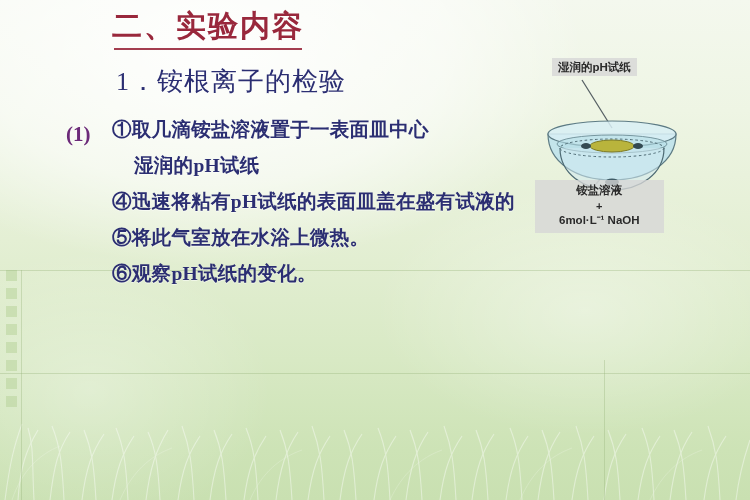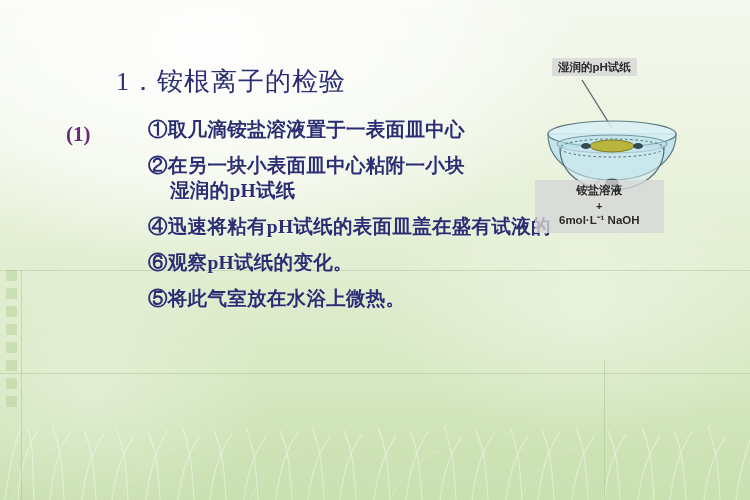--- a/index.html
+++ b/index.html
@@ -111,21 +111,20 @@
     font-weight: bold;
     color: #6b2a78;
     text-shadow: 0 1px 0 rgba(255,255,255,.55);
   }
   .steps {
     position: absolute;
     left: 112px;
     top: 118px;
     width: 430px;
     color: #2b2e72;
-    margin-left: 36px;
   }
   .step {
     font-size: 19.5px;
     font-weight: bold;
     line-height: 1.28;
     margin-bottom: 11px;
     letter-spacing: .3px;
     text-shadow: 0 1px 0 rgba(255,255,255,.5);
     white-space: nowrap;
   }
@@ -241,41 +240,44 @@
       <i></i>
       <i></i>
       <i></i>
       <i></i>
   </div>
   <div class="hairline h" style="top:270px;"></div>
   <div class="hairline h" style="top:373px;"></div>
   <div class="hairline v" style="left:21px; top:270px; bottom:0;"></div>
   <div class="hairline v" style="left:604px; top:360px; bottom:0;"></div>
 
+  <div class="heading-main">
+    <span>二、实验内容</span>
+    <span class="underline"></span>
+  </div>
 
   <div class="heading-sub">1．铵根离子的检验</div>
 
   <div class="marker-1">(1)</div>
 
   <div class="steps">
     <div class="step">
       <span>①取几滴铵盐溶液置于一表面皿中心</span>
     </div>
     <div class="step">
-      <span>②在另一块小表面皿中心粘附一小块</span>
       <span class="cont">湿润的pH试纸</span>
     </div>
     <div class="step">
       <span>④迅速将粘有pH试纸的表面皿盖在盛有试液的</span>
     </div>
     <div class="step">
+      <span>⑤将此气室放在水浴上微热。</span>
+    </div>
+    <div class="step">
       <span>⑥观察pH试纸的变化。</span>
-    </div>
-    <div class="step">
-      <span>⑤将此气室放在水浴上微热。</span>
     </div>
   </div>
 
   <div id="diagram">
 
     <svg width="228" height="180" viewBox="0 0 228 180" aria-hidden="true">
 
       <line x1="62" y1="22" x2="92" y2="70" stroke="#555f63" stroke-width="1.3"></line>
 
       <line x1="88" y1="112" x2="76" y2="126" stroke="#555f63" stroke-width="1.3"></line>

